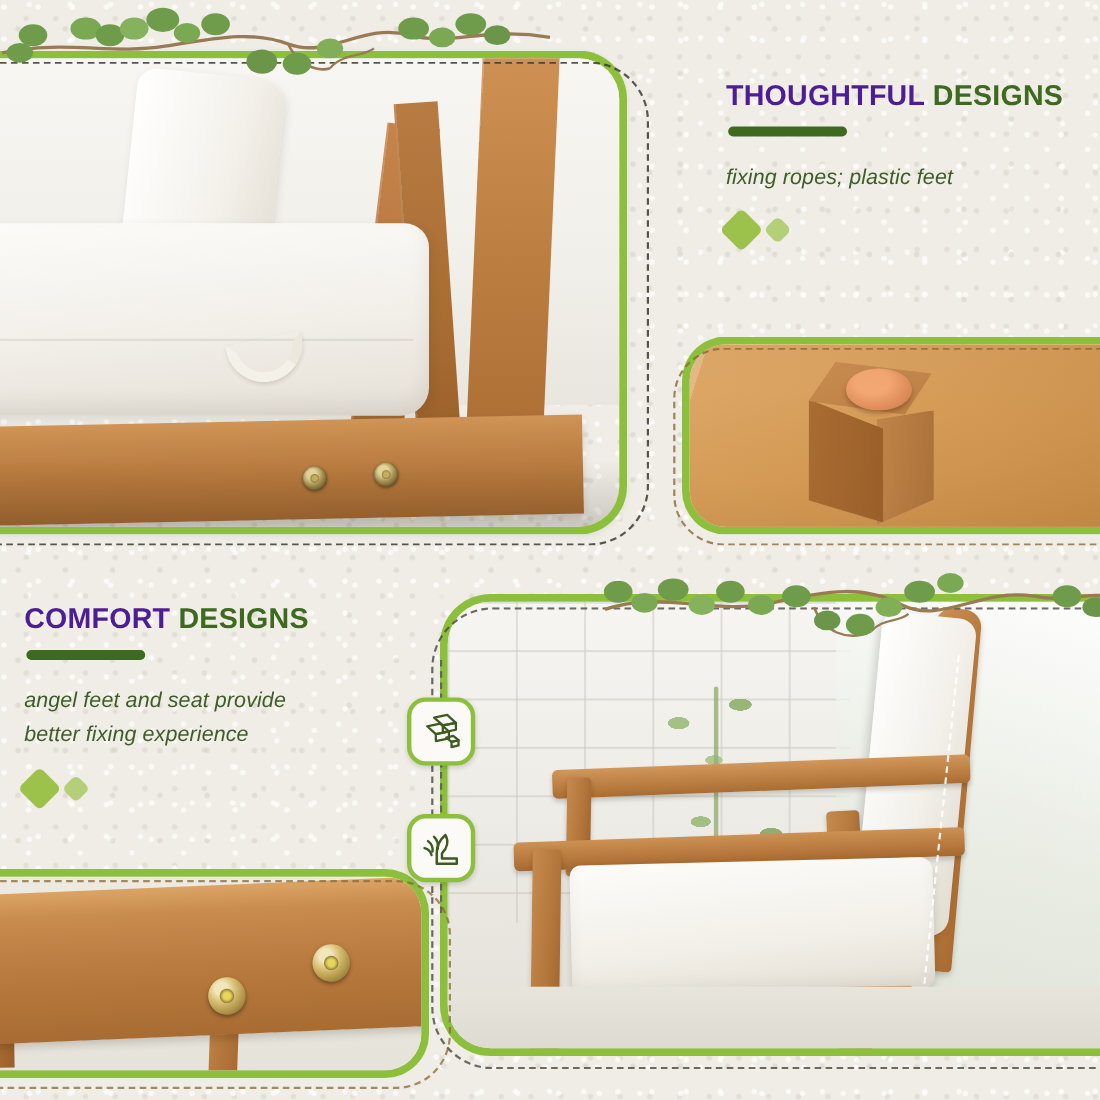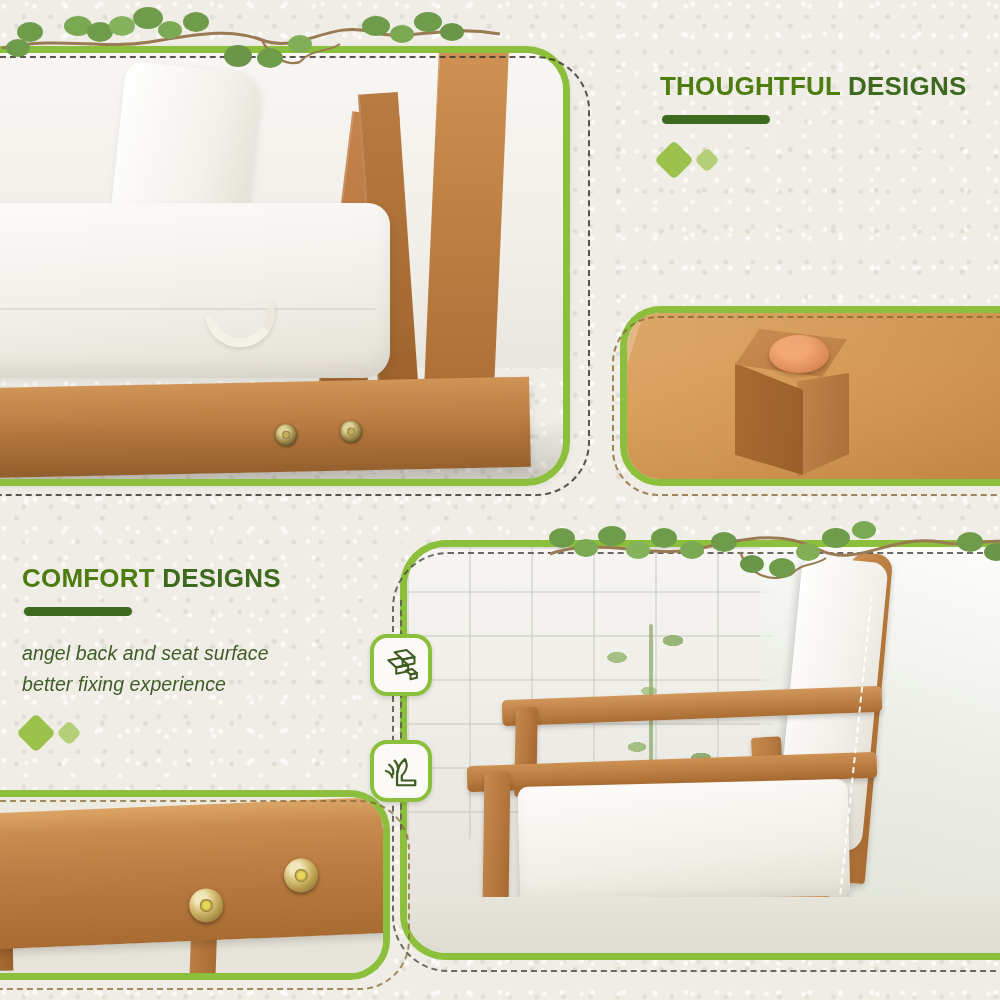--- a/index.html
+++ b/index.html
@@ -327,27 +327,27 @@
     border:2px dashed #8a6a35; border-left:none;
     border-radius:0 50px 50px 0; opacity:.75;
   }
 
   
   .vine{ position:absolute; z-index:6; pointer-events:none; }
 
   
   .text-block{ position:absolute; z-index:7; }
   #text-thoughtful{ left:660px; top:72px; width:330px; }
-  #text-comfort{   left:22px;  top:564px; width:340px; }
+  #text-comfort{   left:22px;  top:548px; width:340px; }
 
   .headline{
     font-size:26px; font-weight:bold; letter-spacing:.2px;
     line-height:1.1; white-space:nowrap;
   }
-  .headline .hl-light{ color:#4d7c0f; }
+  .headline .hl-light{ color:#4c1d95; }
   .headline .hl-dark{ color:#3d6a1e; }
   .rule{
     width:108px; height:9px; border-radius:5px;
     background:#3d6a1e; margin:14px 0 22px 2px;
   }
   .body-copy{
     font-style:italic; font-size:19.5px; line-height:1.62;
     color:#3f5c28; letter-spacing:.1px;
   }
   .diamonds{ margin-top:18px; display:flex; align-items:center; gap:10px; }
@@ -494,35 +494,36 @@
 </div>
 <div class="dash-outline" id="dash-screw"></div>
 
 <div class="text-block" id="text-thoughtful">
   <div class="headline">
     <span class="hl-light">THOUGHTFUL</span>
     <span class="hl-dark">DESIGNS</span>
   </div>
   <div class="rule"></div>
   <div class="body-copy">
+    <div>fixing ropes; plastic feet</div>
   </div>
   <div class="diamonds">
     <span class="dmd big"></span>
     <span class="dmd small"></span>
   </div>
 </div>
 
 <div class="text-block" id="text-comfort">
   <div class="headline">
     <span class="hl-light">COMFORT</span>
     <span class="hl-dark">DESIGNS</span>
   </div>
   <div class="rule"></div>
   <div class="body-copy">
-    <div>angel back and seat surface</div>
+    <div>angel feet and seat provide</div>
     <div>better fixing experience</div>
   </div>
   <div class="diamonds">
     <span class="dmd big"></span>
     <span class="dmd small"></span>
   </div>
 </div>
 
 <div class="badge-connector"></div>
 

